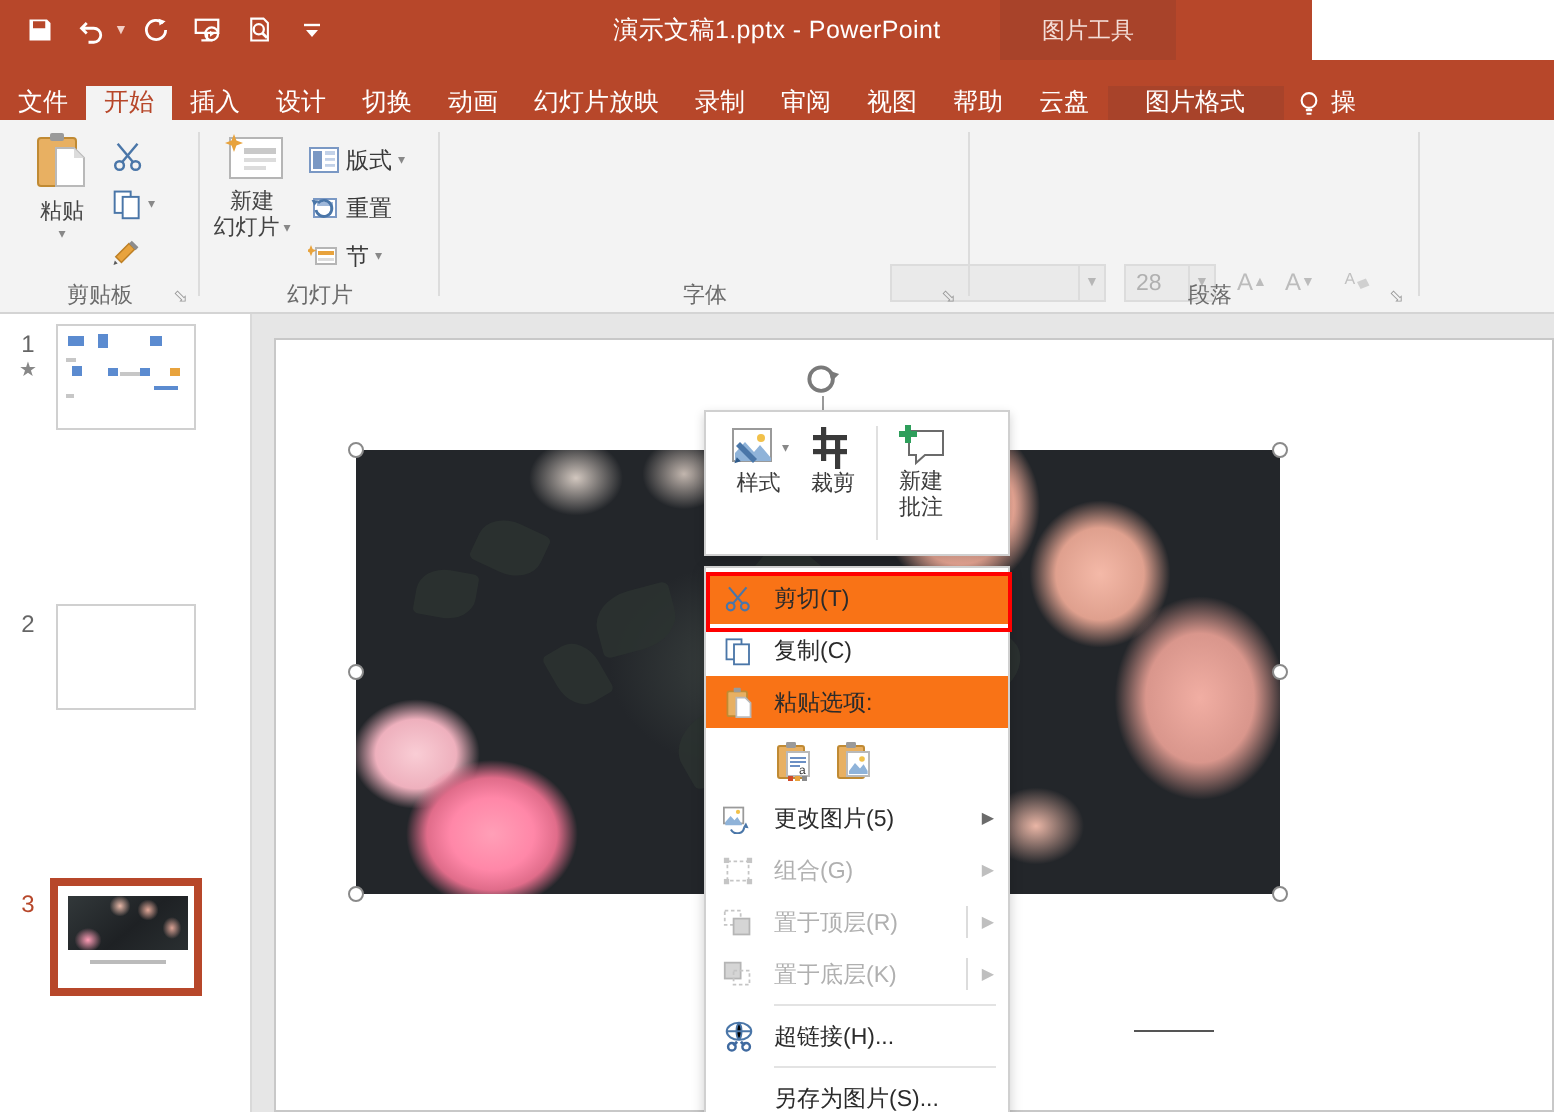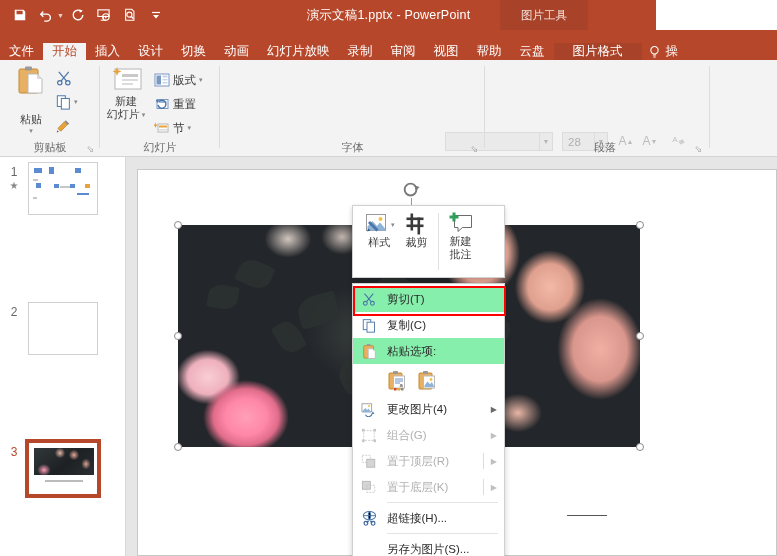--- a/index.html
+++ b/index.html
@@ -61,21 +61,21 @@
   .dlg-launcher {
     position: absolute; bottom: 3px; font-size: 9px; color: #9a9a9a;
   }
 
   
   .paste-big {
     position: absolute; left: 8px; top: 5px; width: 46px;
     display: flex; flex-direction: column; align-items: center;
     font-size: 11px; color: #444;
   }
-  .paste-lbl { margin-top: 15px; font-size: 11px; }
+  .paste-lbl { margin-top: 1px; font-size: 11px; }
   .mini-caret { font-size: 7px; color: #888; }
 
   .clip-icons { position: absolute; left: 56px; top: 6px; width: 40px; }
   .clip-icon-row { display: flex; align-items: center; height: 24px; gap: 2px; }
 
   
   .newslide {
     position: absolute; left: 100px; top: 5px; width: 48px;
     display: flex; flex-direction: column; align-items: center;
     font-size: 11px; color: #444; line-height: 13px; text-align: center;
@@ -159,21 +159,21 @@
   .ctxmenu {
     position: absolute; left: 352px; top: 283px; width: 153px;
     background: #fff; border: 1px solid #d0d0d0;
     box-shadow: 0 2px 6px rgba(0,0,0,.2);
     padding: 2px 0 0 0; font-size: 11.5px; color: #2b2b2b;
   }
   .mi {
     position: relative; display: flex; align-items: center;
     height: 26px; padding-left: 34px; padding-right: 18px; white-space: nowrap;
   }
-  .mi.hl { background: #86efac; }
+  .mi.hl { background: #f97316; }
   .mi.dim { color: #b0b0b0; }
   .mi-icon {
     position: absolute; left: 7px; top: 50%; transform: translateY(-50%);
     width: 18px; height: 18px; display: flex; align-items: center; justify-content: center;
   }
   .mi-arrow {
     position: absolute; right: 7px; top: 50%; transform: translateY(-50%);
     font-size: 8px; color: #6b6b6b;
   }
   .mi-arrow.dim { color: #bfbfbf; }
@@ -630,21 +630,21 @@
       <div class="mi">
         <span class="mi-icon">
           <svg width="16" height="15" viewBox="0 0 18 17">
             <rect x="1" y="2" width="11" height="9" fill="#fff" stroke="#9a9a9a"></rect>
             <path fill="#8fb3d9" d="M1.8 10.2l3-3.4 2.2 2.4 1.6-1.9 2.6 4v.7H1.8z"></path>
             <circle cx="9" cy="4.5" r="1.2" fill="#f2c14a"></circle>
             <path fill="none" stroke="#4a76a8" stroke-width="1.2" d="M5 14.5a4 4 0 0 0 7.5-1.3"></path>
             <path fill="#4a76a8" d="M13.5 10.5l1.5 3.2-3.2-.4z"></path>
           </svg>
         </span>
-        <span>更改图片(4)</span>
+        <span>更改图片(5)</span>
         <span class="mi-arrow">▶</span>
       </div>
 
       <div class="mi dim">
         <span class="mi-icon">
           <svg width="16" height="15" viewBox="0 0 18 17">
               <rect x="3" y="3" width="12" height="11" fill="none" stroke="#c5c5c5" stroke-dasharray="2 1.5"></rect>
               <g fill="#c5c5c5">
                 <rect x="1" y="1" width="3" height="3"></rect>
                 <rect x="14" y="1" width="3" height="3"></rect>

